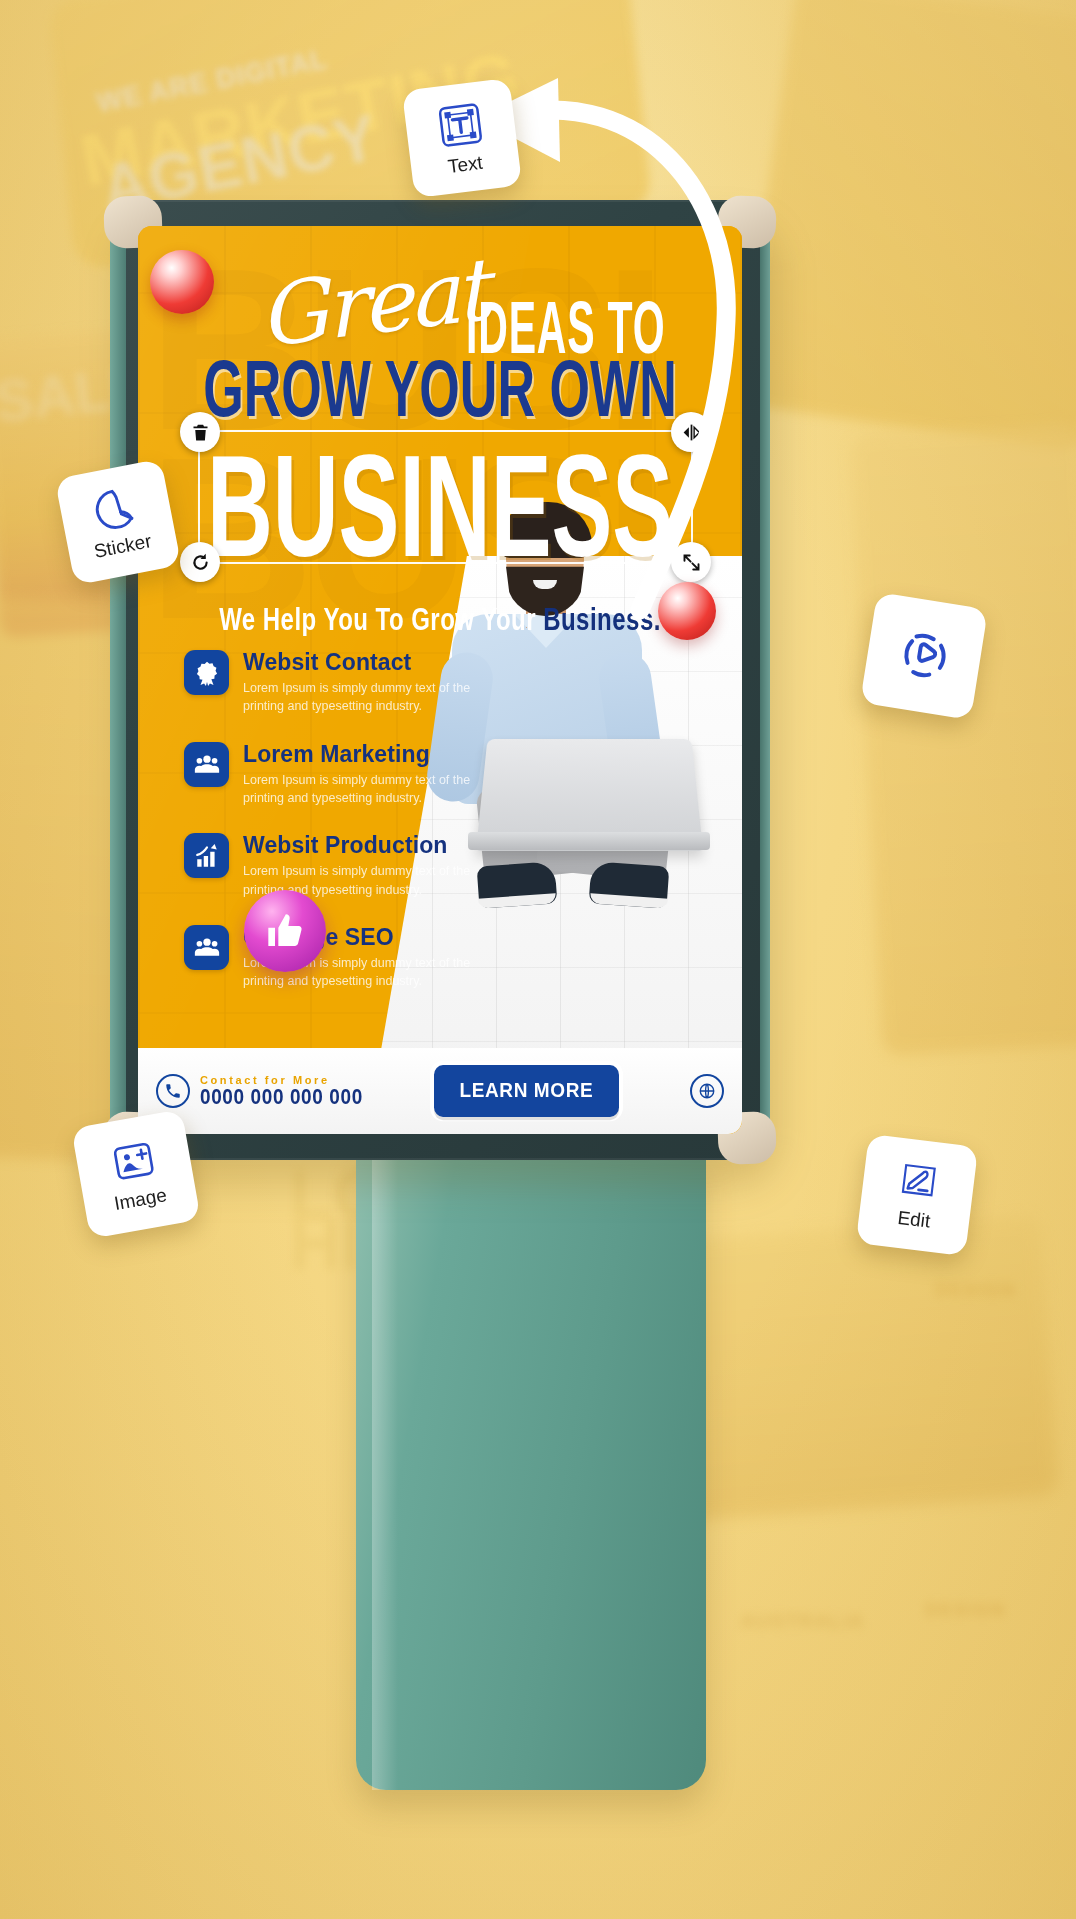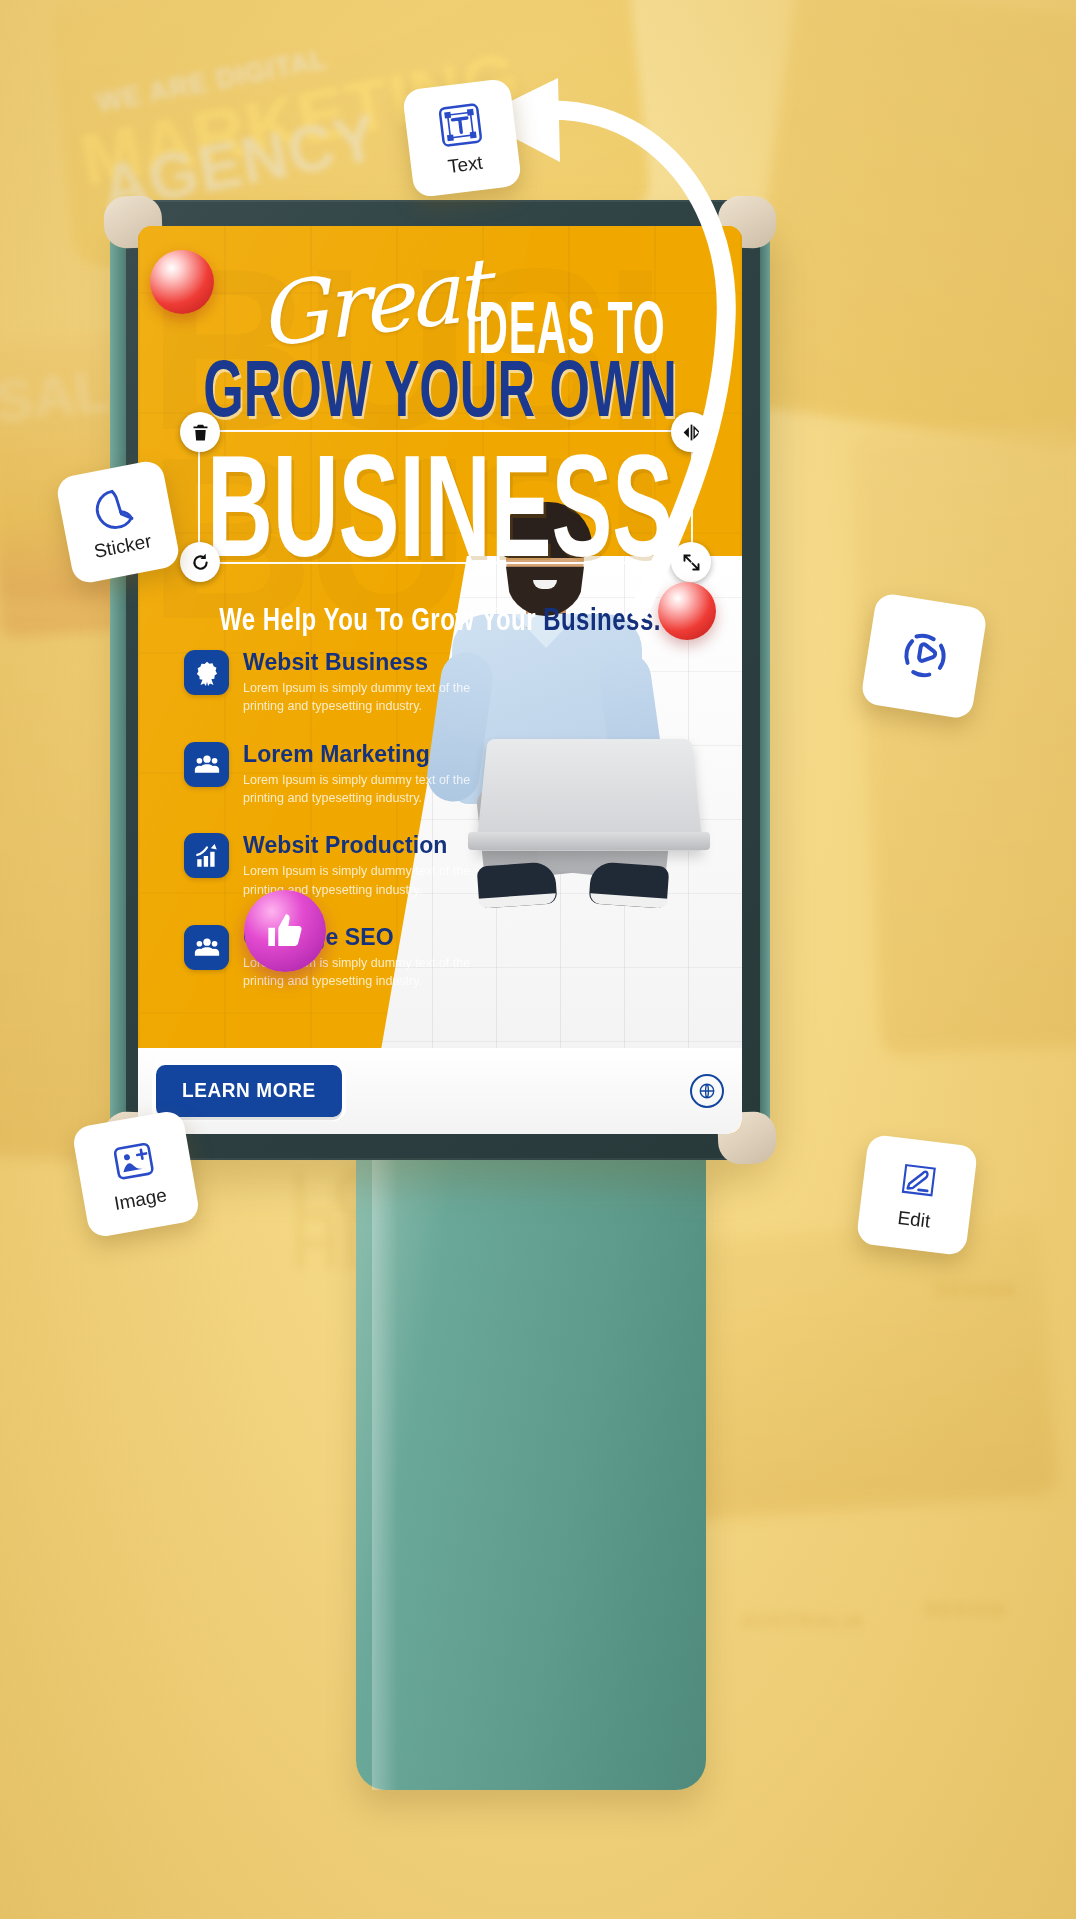--- a/index.html
+++ b/index.html
@@ -453,21 +453,21 @@
 
         <div class="features">
           <div class="feature">
             <div class="f-icon">
               <svg viewBox="0 0 24 24">
                   <path d="M12 1.5l2.2 1.9 2.9-.4 1 2.8 2.6 1.4-.8 2.8 1.4 2.6-2.3 1.8-.2 2.9-2.9.5-1.7 2.4L12 19.6l-2.2 1.1-1.7-2.4-2.9-.5-.2-2.9L2.7 13l1.4-2.6-.8-2.8L5.9 6.2l1-2.8 2.9.4L12 1.5z"></path>
                   <path d="M8.4 16.6L6 23l3.3-1.4L11 24l1.6-5.9-4.2-1.5zm7.2 0l-4.2 1.5L13 24l1.7-2.4L18 23l-2.4-6.4z"></path>
                 </svg>
             </div>
             <div>
-              <div class="f-title">Websit Business</div>
+              <div class="f-title">Websit Contact</div>
               <div class="f-desc">Lorem Ipsum is simply dummy text of the printing and typesetting industry.</div>
             </div>
           </div>
 
           <div class="feature">
             <div class="f-icon">
               <svg viewBox="0 0 24 24">
                   <circle cx="5" cy="9" r="2.6"></circle>
                   <circle cx="19" cy="9" r="2.6"></circle>
                   <circle cx="12" cy="7.5" r="3.4"></circle>
@@ -512,20 +512,31 @@
 
         <div class="bubble bub-red1"></div>
         <div class="bubble bub-red2"></div>
         <div class="bubble bub-like">
           <svg viewBox="0 0 24 24">
               <path d="M2 10h4v11H2V10zm6 0l4.5-8c1.5 0 2.5 1 2.3 2.4L14 9h6.2c1.2 0 2 1.1 1.7 2.2l-2 8c-.2 1-1 1.8-2 1.8H8V10z"></path>
             </svg>
         </div>
 
         <div class="bottom-bar">
+          <div class="bb-left">
+            <div class="ring-icon">
+              <svg viewBox="0 0 24 24">
+                  <path d="M6.6 10.8c1.4 2.8 3.8 5.1 6.6 6.6l2.2-2.2c.3-.3.7-.4 1-.2 1.2.4 2.4.6 3.6.6.6 0 1 .4 1 1V20c0 .6-.4 1-1 1C10.6 21 3 13.4 3 4c0-.6.4-1 1-1h3.4c.6 0 1 .4 1 1 0 1.3.2 2.5.6 3.6.1.3 0 .7-.2 1l-2.2 2.2z"></path>
+                </svg>
+            </div>
+            <div>
+              <div class="bb-label">Contact for More</div>
+              <div class="bb-value">0000 000 000 000</div>
+            </div>
+          </div>
 
           <div class="learn-more">LEARN MORE</div>
 
           <div class="bb-right">
             <div class="ring-icon">
               <svg viewBox="0 0 24 24">
                   <path fill="none" stroke="#12459f" stroke-width="1.8" d="M12 3a9 9 0 1 0 0 18 9 9 0 0 0 0-18zM3 12h18M12 3c2.5 2.6 2.5 15.4 0 18M12 3c-2.5 2.6-2.5 15.4 0 18"></path>
                 </svg>
             </div>
           </div>

